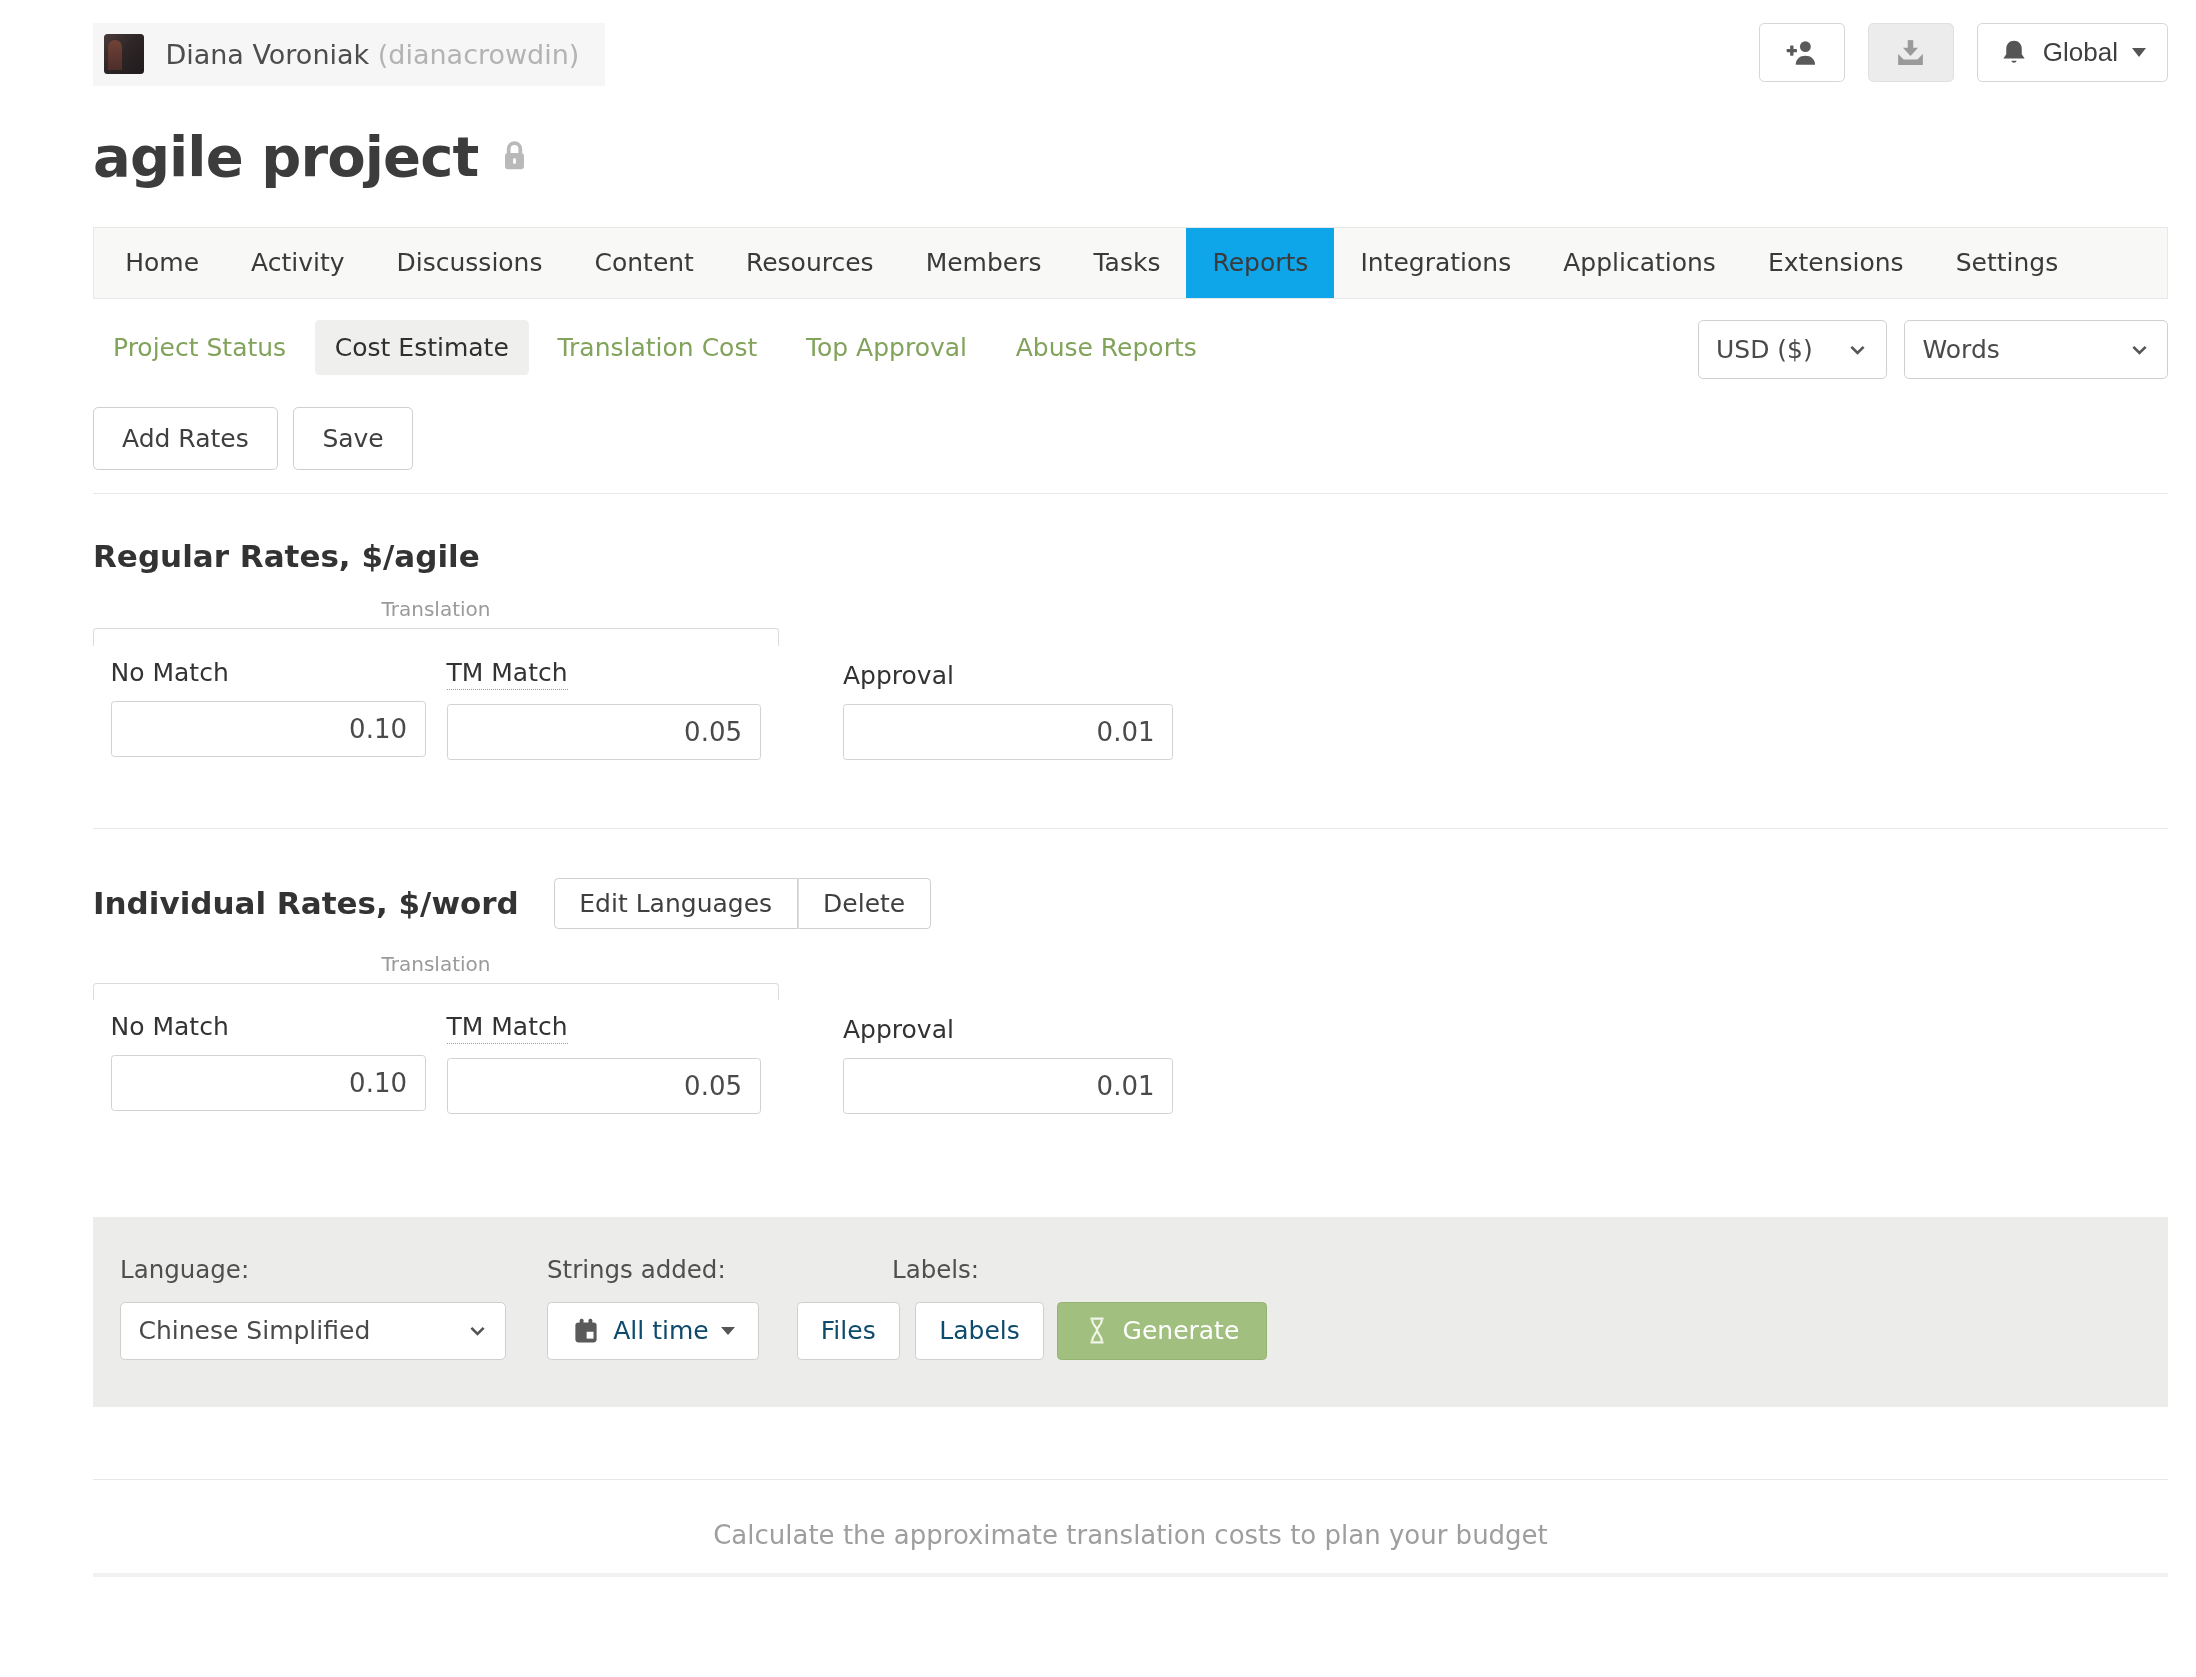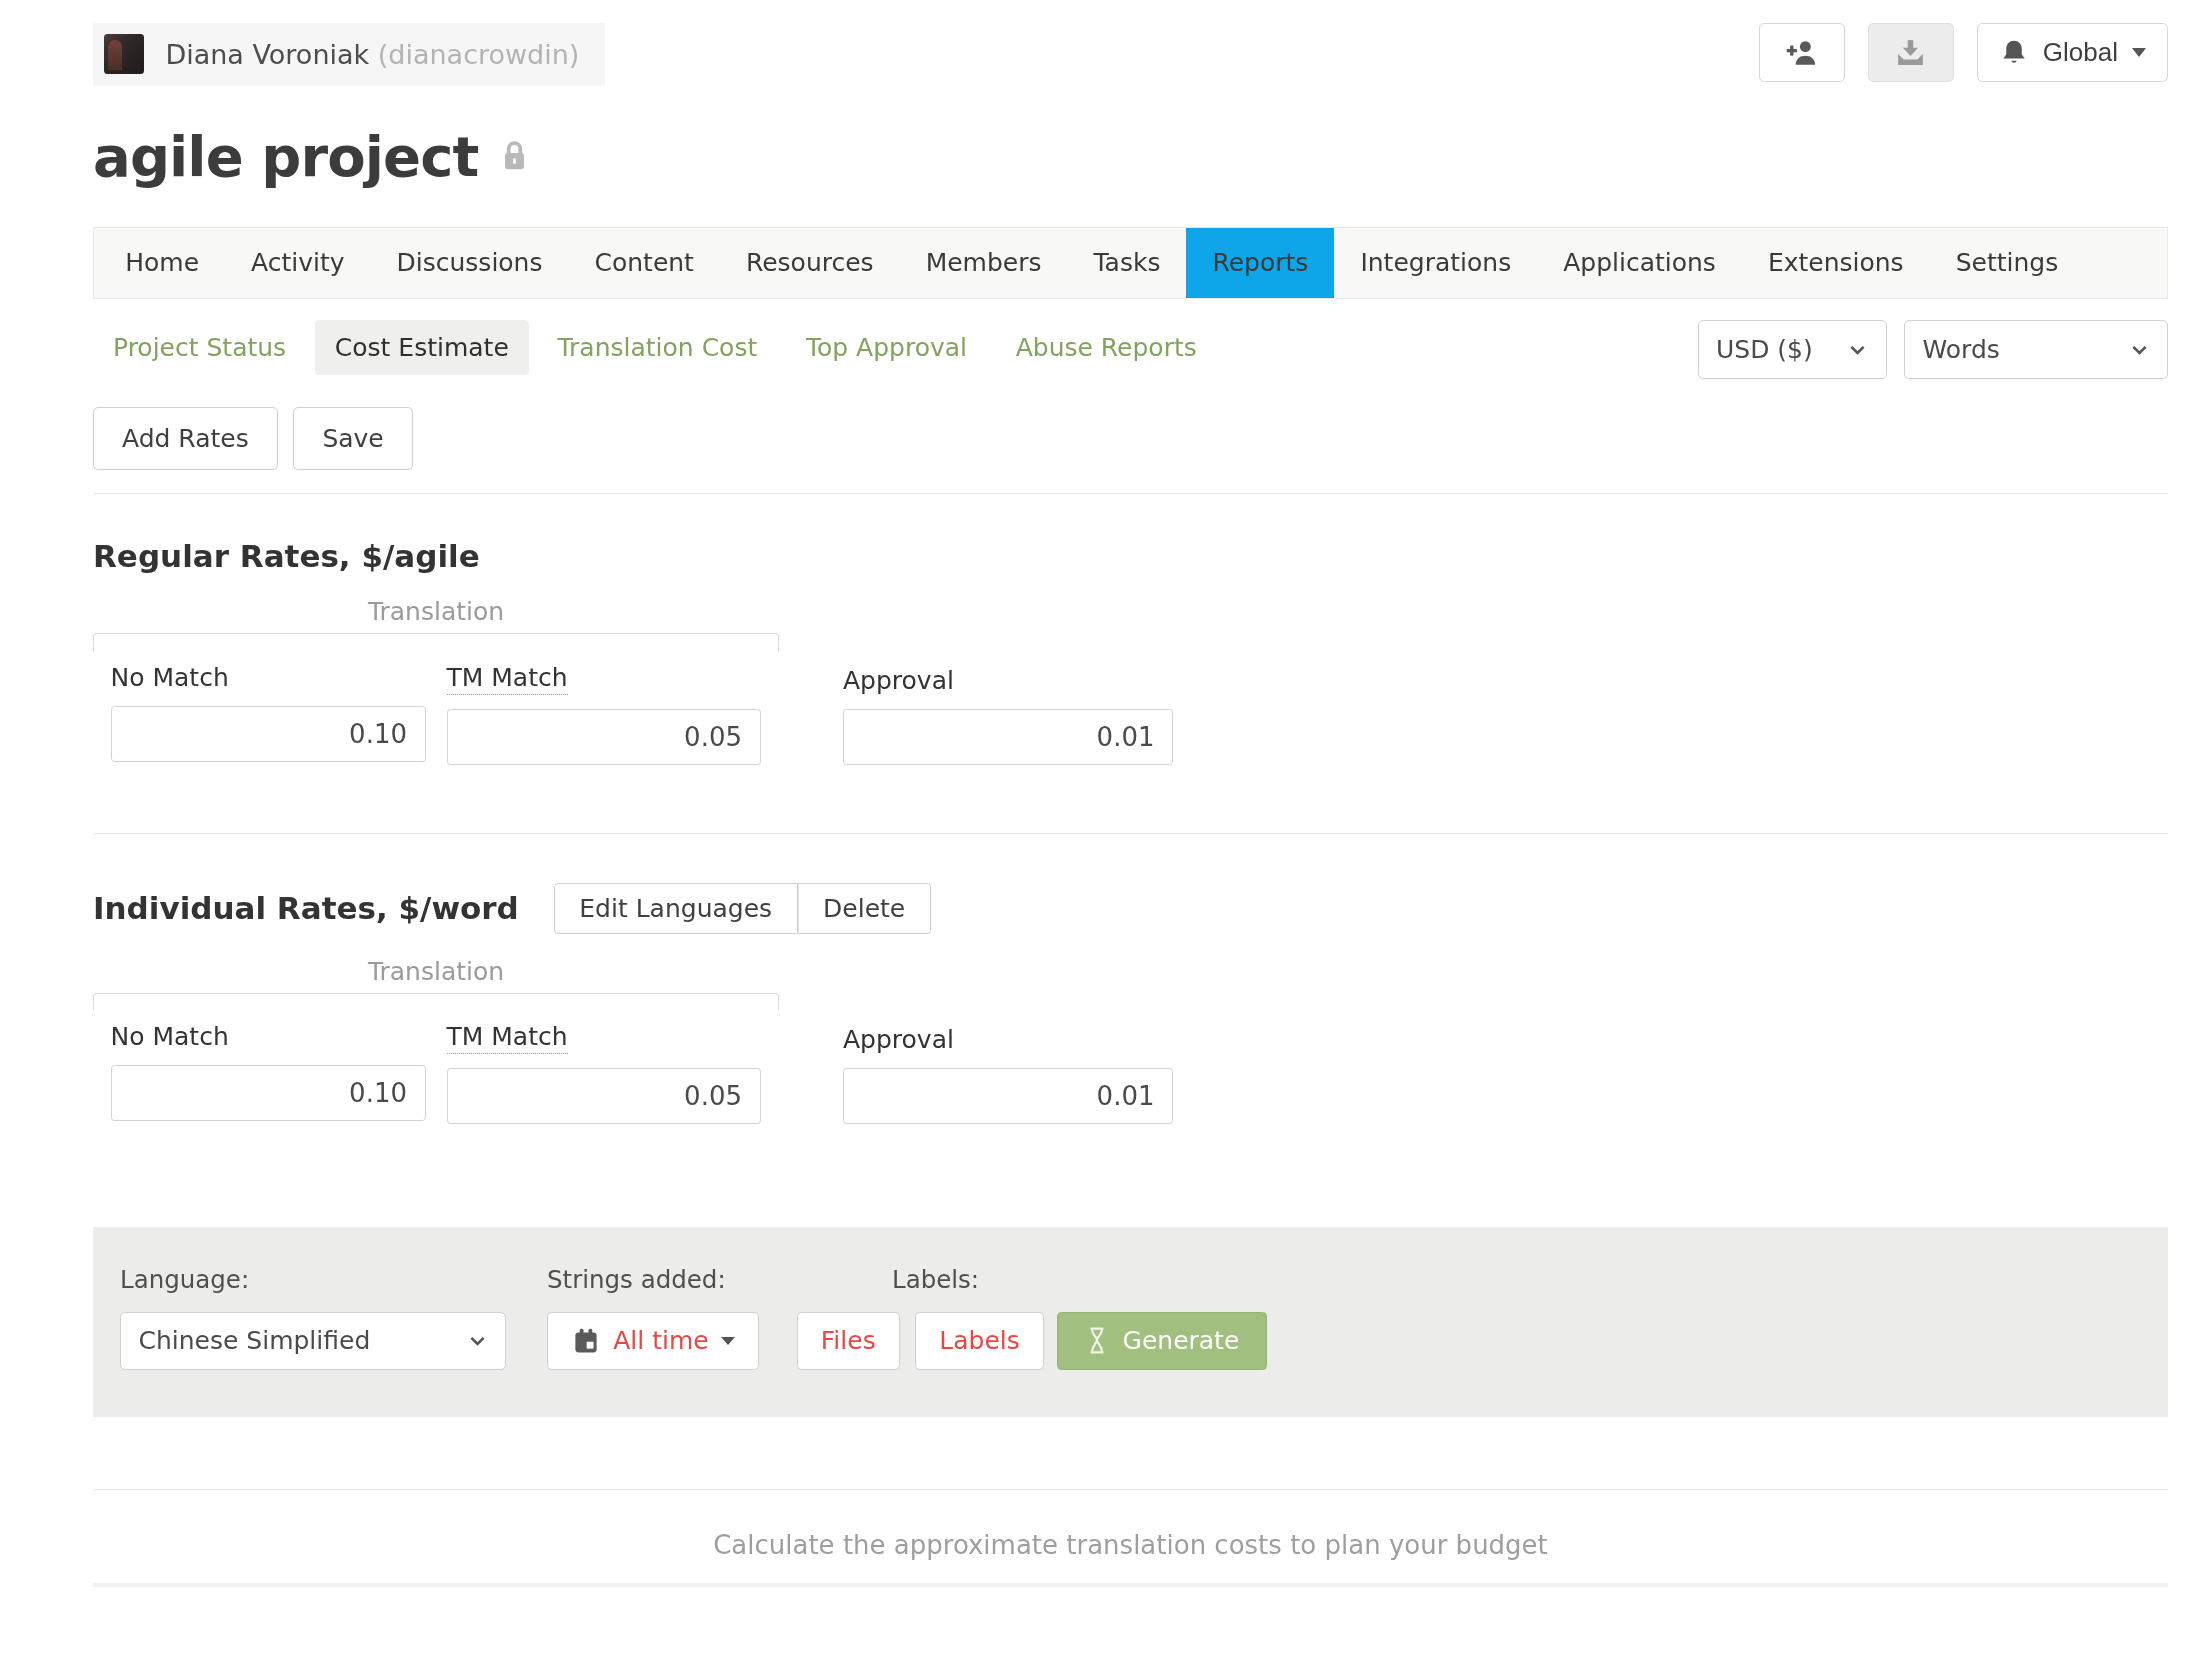--- a/index.html
+++ b/index.html
@@ -64,21 +64,21 @@
   .section-heading { margin-top: 44px; font-size: 31px; font-weight: 700; color: #333; }
   .heading-row { margin-top: 49px; display: flex; align-items: center; }
   .heading-row .section-heading { margin-top: 0; }
   .btn-group { display: inline-flex; margin-left: 35px; }
   .btn-group .btn { height: 51px; padding: 0 24.5px; border-radius: 0; }
   .btn-group .btn:first-child { border-radius: 4.4px 0 0 4.4px; }
   .btn-group .btn:last-child { border-radius: 0 4.4px 4.4px 0; border-left: 0.9px solid #e0e0e0; }
 
   .rates-grid { display: flex; align-items: flex-end; }
   .rate-group { width: 686px; }
-  .group-label { margin-top: 23px; text-align: center; font-size: 25px; color: #9a9a9a; }
+  .group-label { margin-top: 23px; text-align: center; font-size: 20px; color: #9a9a9a; }
   .bracket { margin-top: 7px; height: 17.5px; border: 0.9px solid #dcdcdc; border-bottom: none; border-radius: 3.5px 3.5px 0 0; }
   .group-fields { display: flex; gap: 21px; padding: 0 17.5px; margin-top: 12.2px; }
   .field { display: flex; flex-direction: column; }
   .field-label { font-size: 25px; color: #333; margin-bottom: 14px; align-self: flex-start; }
   .field-label.hint { border-bottom: 1.7px dotted #9a9a9a; padding-bottom: 1.7px; }
   .rate-input { height: 56px; border: 0.9px solid #d2d2d2; border-radius: 3.5px; background: #fff;
     font-size: 26px; color: #4a4a4a; text-align: right; padding: 0 17.5px; font-family: inherit; }
   .w-nomatch .rate-input { width: 315px; }
   .w-tmmatch .rate-input { width: 314px; }
   .approval-field { margin-left: 64px; }
@@ -86,21 +86,21 @@
   .hr.between { margin-top: 68px; }
 
   
   .gen-panel { margin-top: 103px; background: #ececea; height: 190px; padding: 38px 27px 0 27px; }
   .gen-labels { display: flex; font-size: 24.5px; color: #4f4f4f; }
   .gen-label-language { width: 427px; }
   .gen-label-strings { width: 345px; }
   .gen-controls { margin-top: 17.5px; display: flex; align-items: center; }
   .sel-language { width: 386px; height: 58px; }
   .gap-a { width: 41px; } .gap-b { width: 38px; } .gap-c { width: 15.7px; } .gap-d { width: 13px; }
-  .ctl-btn { height: 58px; background:#fff; border:0.9px solid #cfcfcf; border-radius:4.4px; font-size:25px; color:#ef4444;
+  .ctl-btn { height: 58px; background:#fff; border:0.9px solid #cfcfcf; border-radius:4.4px; font-size:25px; color:#0c4a6e;
     display:inline-flex; align-items:center; justify-content:center; gap:12.2px; padding:0 23px; cursor:pointer; font-family: inherit; }
   .generate-btn { height: 58px; width: 210px; background: #a1bf7e; border: 0.9px solid #96b373; border-radius: 4.4px;
     color: #ffffff; font-size: 25px; display: inline-flex; align-items: center; justify-content: center; gap: 12.2px; cursor: pointer; font-family: inherit; }
 
   
   .hr.footer-hr { margin-top: 72px; }
   .footer-hint { margin-top: 40px; text-align: center; font-size: 26px; color: #9e9e9e; }
   .bottom-band { margin-top: 23px; height: 3.5px; background: #f1f1ef; }
 
   svg { display: block; }

